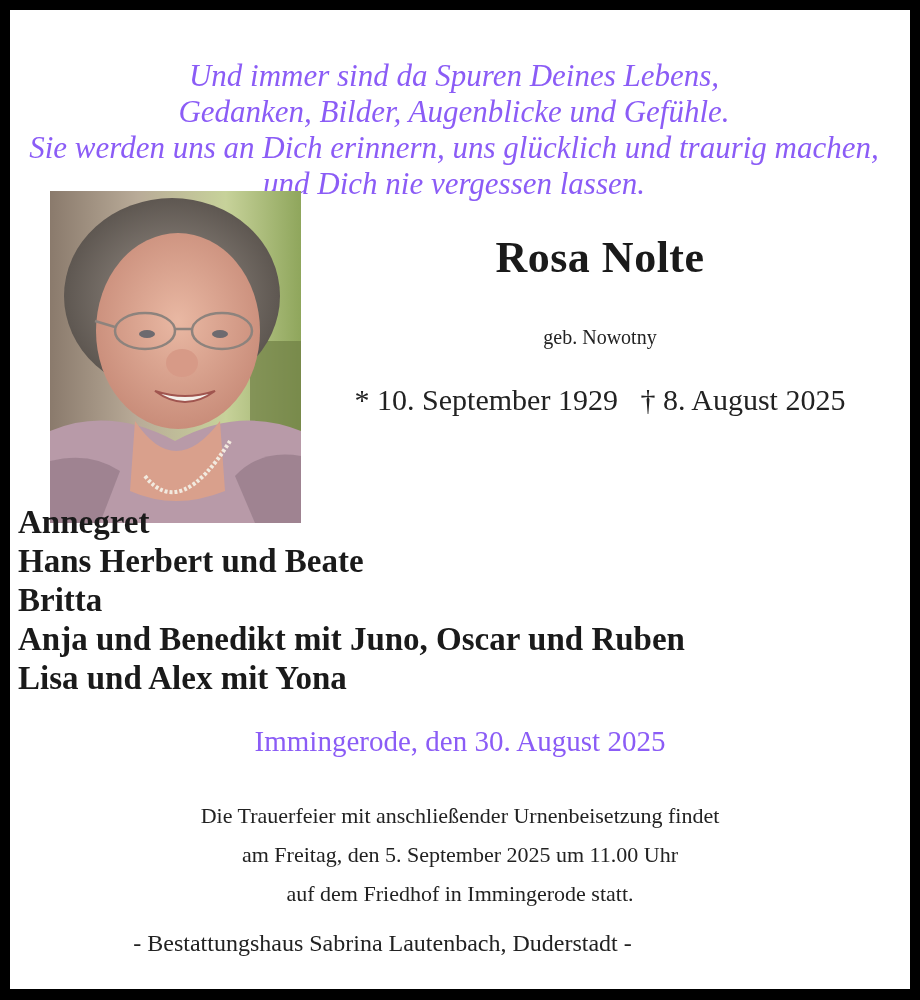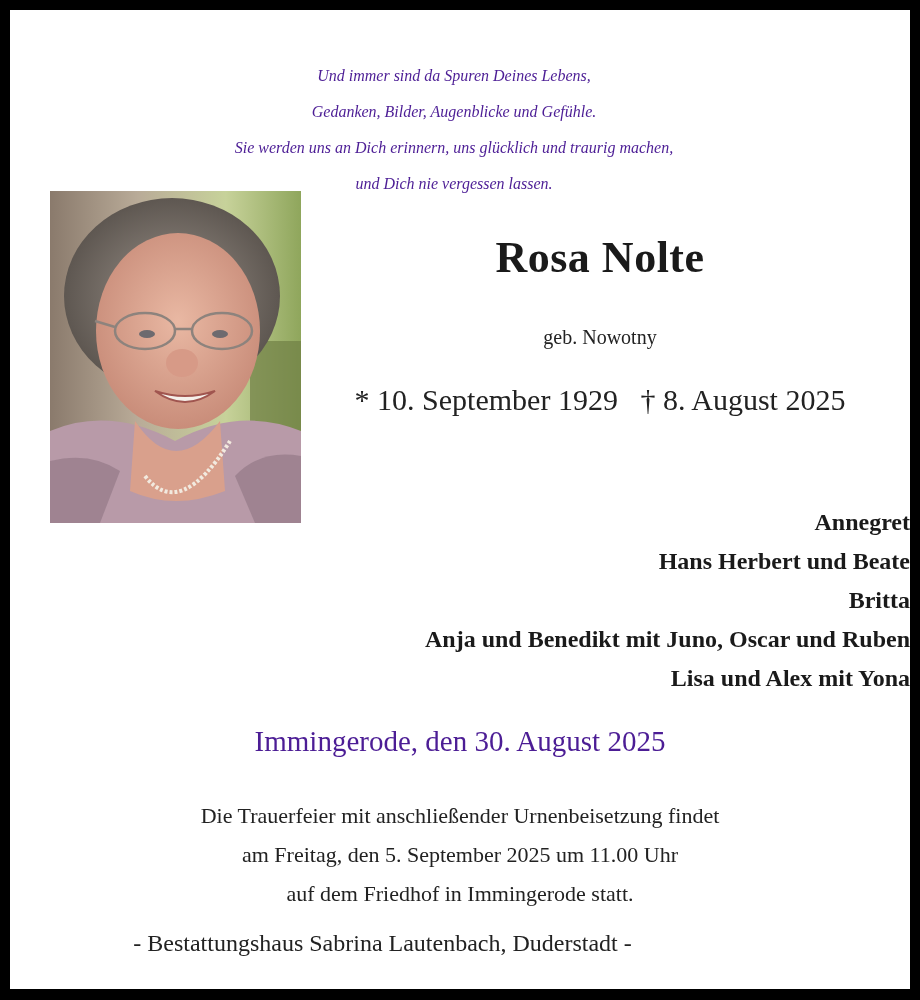--- a/index.html
+++ b/index.html
@@ -1,27 +1,27 @@
 <!DOCTYPE html>
 <html><head>
 <meta charset="utf-8">
 <style>
   html, body { margin:0; padding:0; }
   body { width:920px; height:1000px; background:#000; position:relative; overflow:hidden; }
   .card { position:absolute; left:10px; top:10px; width:900px; height:979px; background:#fff; }
   .serif { font-family:"Liberation Serif","DejaVu Serif",serif; color:#1a1a1a; }
-  .poem { position:absolute; left:0; top:48px; width:888px; text-align:center; font-style:italic; font-size:16px; line-height:36px; color:#4c1d95; }
+  .poem { position:absolute; left:0; top:48px; width:888px; text-align:center; font-style:italic; font-size:31px; line-height:36px; color:#8b5cf6; }
   .poem div { white-space:nowrap; }
   .photo { position:absolute; left:40px; top:181px; width:251px; height:332px; overflow:hidden; }
   .name { position:absolute; left:290px; top:222px; width:600px; text-align:center; font-size:44px; font-weight:bold; letter-spacing:0.5px; color:#1a1a1a; }
   .maiden { position:absolute; left:290px; top:316px; width:600px; text-align:center; font-size:20px; color:#222; }
   .dates { position:absolute; left:290px; top:373px; width:600px; text-align:center; font-size:30px; color:#222; white-space:pre; }
-  .family { position:absolute; left:0; top:493px; width:900px; text-align:right; font-weight:bold; font-size:24px; line-height:39px; color:#1a1a1a; }
+  .family { position:absolute; left:0; top:493px; width:900px; text-align:left; font-weight:bold; font-size:33px; line-height:39px; color:#1a1a1a;padding-left:8px; }
   .family div { white-space:nowrap; }
-  .place { position:absolute; left:0; top:715px; width:900px; text-align:center; font-size:29px; color:#4c1d95; }
+  .place { position:absolute; left:0; top:715px; width:900px; text-align:center; font-size:29px; color:#8b5cf6; }
   .service { position:absolute; left:0; top:786px; width:900px; text-align:center; font-size:22px; line-height:39px; color:#222; }
   .service div { white-space:nowrap; }
   .undertaker { position:absolute; left:0; top:920px; width:745px; text-align:center; font-size:24px; color:#222; }
 </style>
 </head>
 <body>
 
 <div class="card">
 
   <div class="poem serif">

